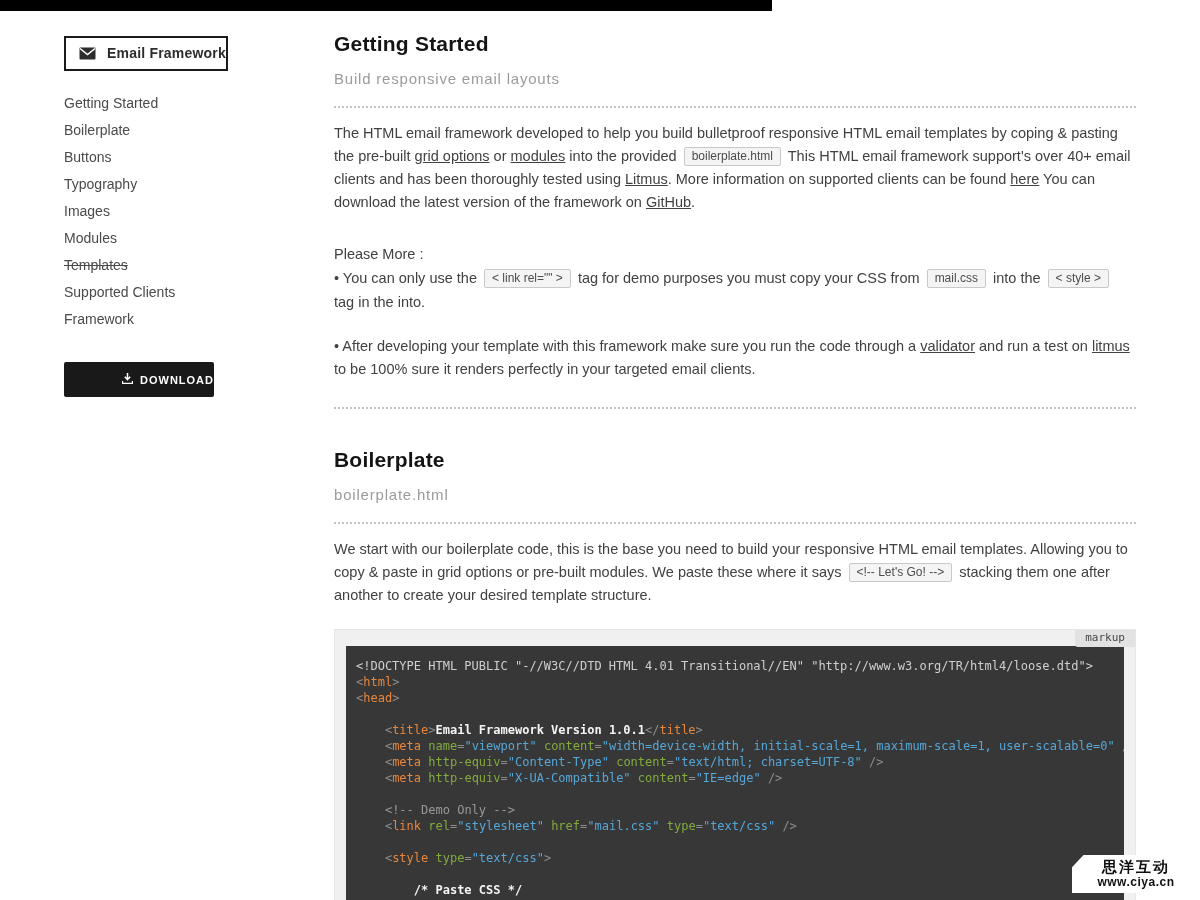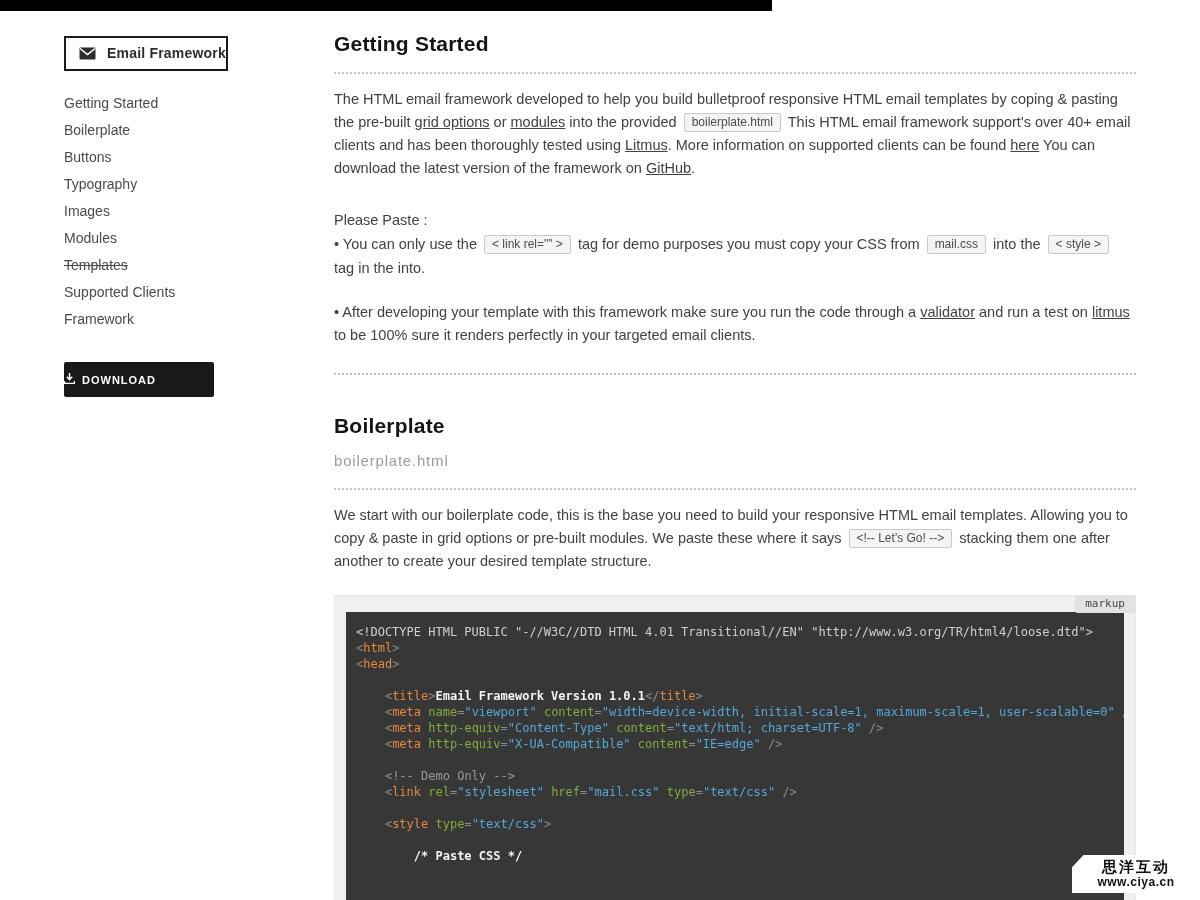--- a/index.html
+++ b/index.html
@@ -12,21 +12,21 @@
   .sidebar { position:absolute; left:64px; top:36px; width:200px; }
   .logo-box { display:inline-flex; align-items:center; gap:11px;
     border:2px solid #1b1b1b; padding:7px 14px 8px 13px; width:164px; background:#fff; cursor:pointer; }
   .logo-icon svg { display:block; }
   .logo-text { font-size:14px; font-weight:bold; color:#2d2d2d; letter-spacing:.2px; white-space:nowrap; }
   .nav { margin-top:19px; }
   .nav-item { font-size:14px; color:#4a4a4a; line-height:27px; cursor:pointer; }
   .nav-item.strike { text-decoration:line-through; }
   .download-btn { margin-top:29px; width:150px; height:35px; background:#191919; color:#fff;
     border:none; border-radius:2px; font-family:"Liberation Sans",sans-serif; font-size:11px; font-weight:bold;
-    letter-spacing:1px; display:flex; align-items:center; justify-content:flex-start; gap:7px; cursor:pointer; }
+    letter-spacing:1px; display:flex; align-items:center; justify-content:flex-end; gap:7px; cursor:pointer; }
 
   
   .main { position:absolute; left:334px; top:0; width:802px; }
   .sec-title { font-size:21px; font-weight:bold; color:#141414; line-height:22px; letter-spacing:.2px; }
   .t1 { margin-top:33px; }
   .t2 { margin-top:40px; }
   .subtitle { margin-top:14px; font-size:15px; color:#9b9b9b; letter-spacing:.8px; line-height:20px; }
   hr.dotted { border:none; border-top:2px dotted #c3c3c3; margin-top:17px; }
   hr.dotted.mid { margin-top:26px; }
   .para { font-size:14.5px; line-height:23px; color:#414141; }
@@ -97,24 +97,25 @@
           <path d="M5.5 0 v6 M2.8 3.8 L5.5 6.6 L8.2 3.8" stroke="#fff" stroke-width="1.5" fill="none"></path>
           <path d="M0.5 8 v2.5 h10 V8" stroke="#fff" stroke-width="1.4" fill="none"></path>
         </svg>
     </span>
     <span>DOWNLOAD</span>
   </button>
 </aside>
 
 <main class="main">
   <h1 class="sec-title t1">Getting Started</h1>
+  <div class="subtitle">Build responsive email layouts</div>
   <hr class="dotted">
 
   <p class="para p-intro"><span>The HTML email framework developed to help you build bulletproof responsive HTML email templates by coping &amp; pasting the pre-built </span><a class="inline-link">grid options</a><span> or </span><a class="inline-link">modules</a><span> into the provided </span><span class="code-chip">boilerplate.html</span><span> This HTML email framework support's over 40+ email clients and has been thoroughly tested using </span><a class="inline-link">Litmus</a><span>. More information on supported clients can be found </span><a class="inline-link">here</a><span> You can download the latest version of the framework on </span><a class="inline-link">GitHub</a><span>.</span></p>
-  <p class="para p-note"><span>Please Paste :</span><br><span>• You can only use the </span><span class="code-chip">&lt; link rel="" &gt;</span><span> tag for demo purposes you must copy your CSS from </span><span class="code-chip">mail.css</span><span> into the </span><span class="code-chip">&lt; style &gt;</span><span> tag in the into.</span></p>
+  <p class="para p-note"><span>Please More :</span><br><span>• You can only use the </span><span class="code-chip">&lt; link rel="" &gt;</span><span> tag for demo purposes you must copy your CSS from </span><span class="code-chip">mail.css</span><span> into the </span><span class="code-chip">&lt; style &gt;</span><span> tag in the into.</span></p>
   <p class="para p-note2"><span>• After developing your template with this framework make sure you run the code through a </span><a class="inline-link">validator</a><span> and run a test on </span><a class="inline-link">litmus</a><span> to be 100% sure it renders perfectly in your targeted email clients.</span></p>
 
   <hr class="dotted mid">
 
   <h1 class="sec-title t2">Boilerplate</h1>
   <div class="subtitle">boilerplate.html</div>
   <hr class="dotted">
 
   <p class="para p-boiler"><span>We start with our boilerplate code, this is the base you need to build your responsive HTML email templates. Allowing you to copy &amp; paste in grid options or pre-built modules. We paste these where it says </span><span class="code-chip">&lt;!-- Let's Go! --&gt;</span><span> stacking them one after another to create your desired template structure.</span></p>
 

